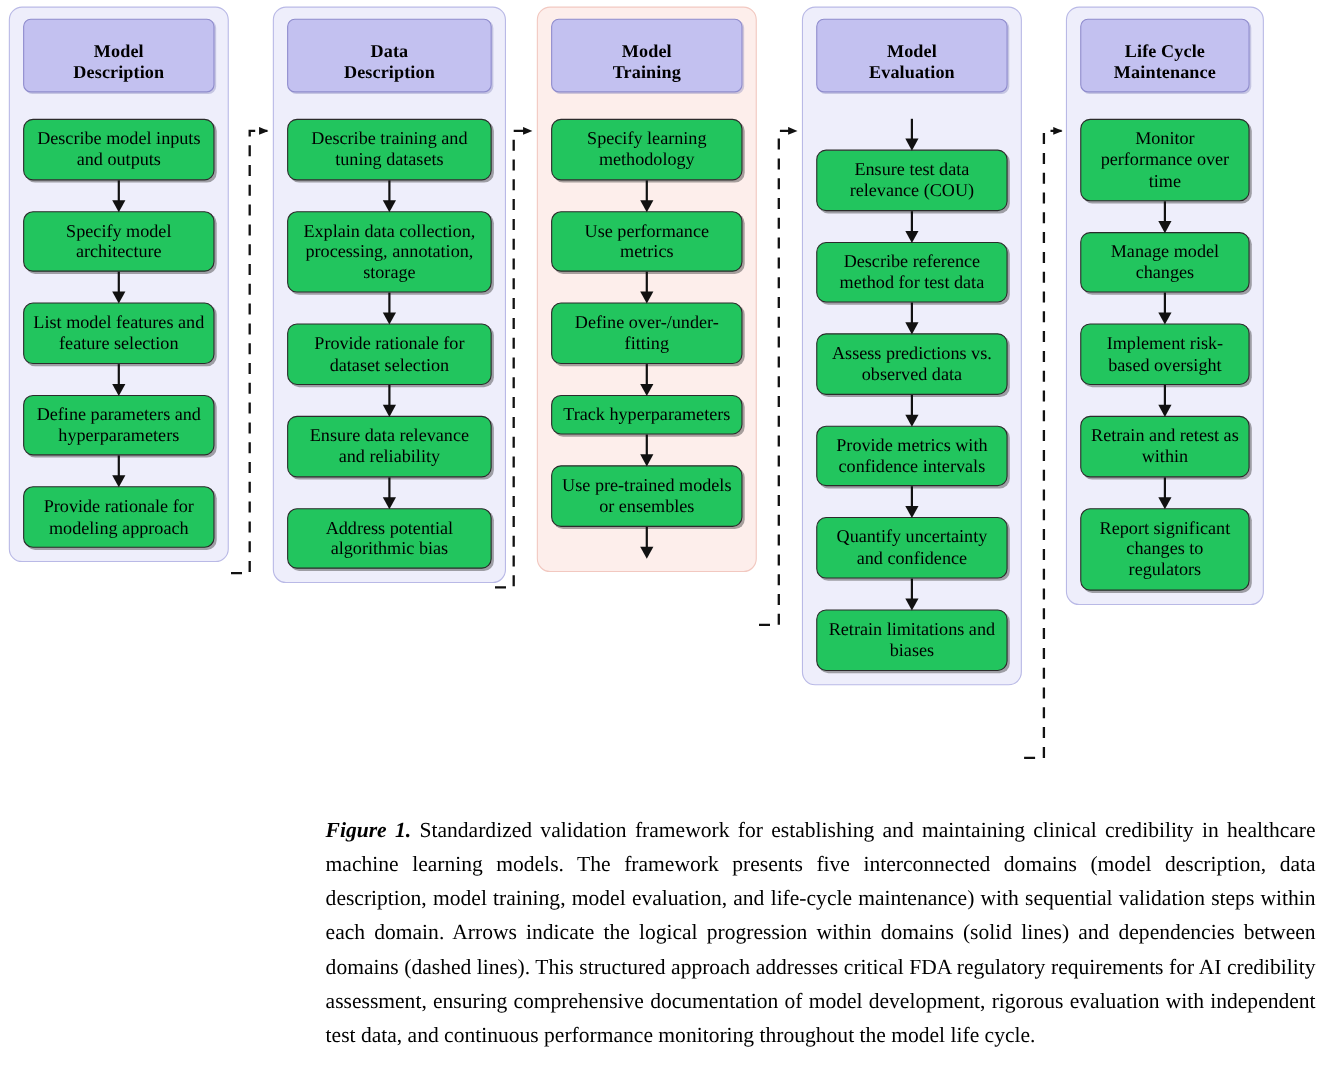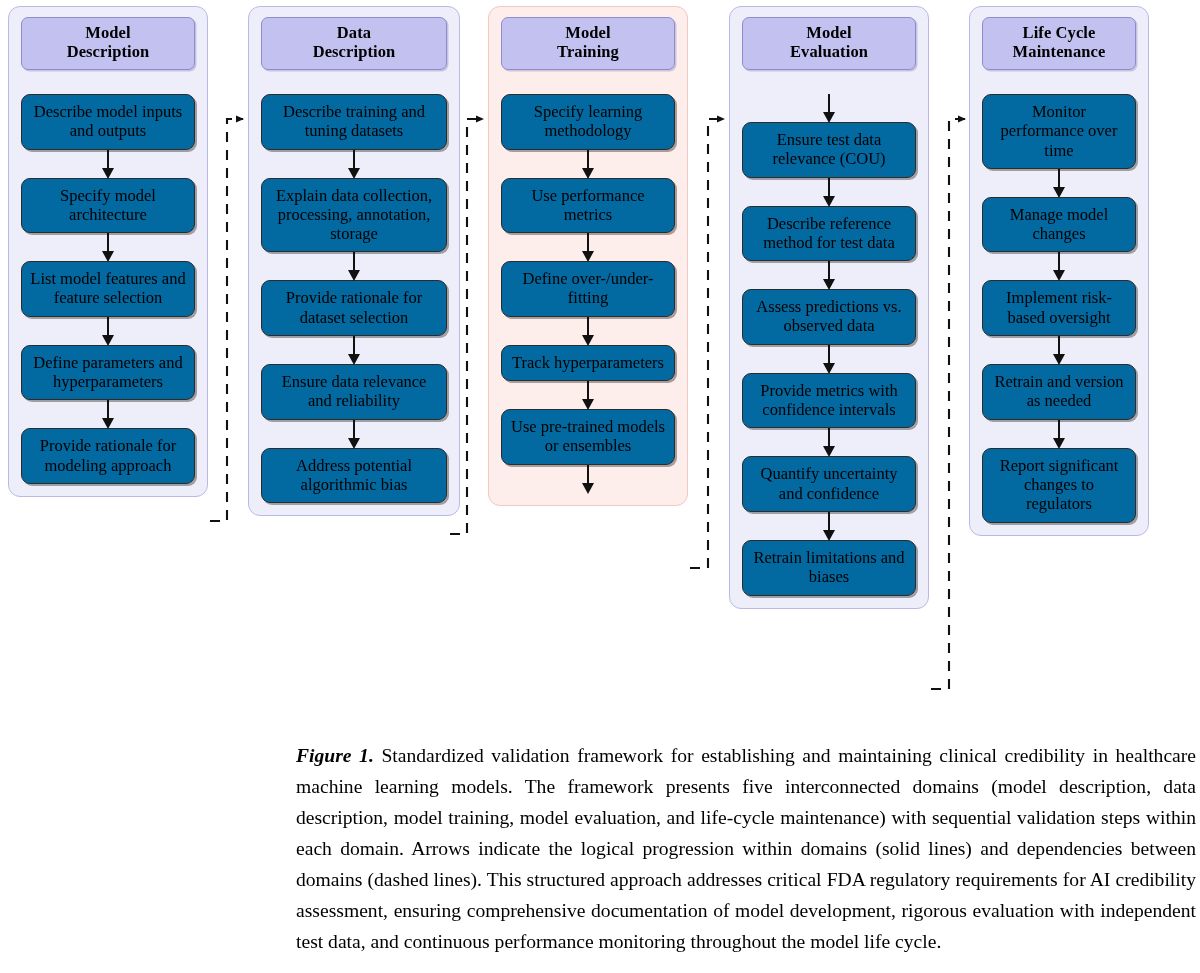--- a/index.html
+++ b/index.html
@@ -40,36 +40,36 @@
   .col-header{
     width:100%;
     box-sizing:border-box;
     background:#c3c1f0;
     border:1.2px solid #8f8ccd;
     border-radius:7px;
     text-align:center;
     font-weight:bold;
     font-size:16.5px;
     line-height:1.15;
-    padding:6px 4px 7px 4px;
+    padding:20px 4px 7px 4px;
     letter-spacing:.1px;
     box-shadow:1.5px 1.5px 0 rgba(120,120,180,.35);
   }
 
   
   .steps{
     width:100%;
     display:flex;
     flex-direction:column;
     align-items:center;
   }
   .step{
     width:100%;
     box-sizing:border-box;
-    background:#0369a1;
+    background:#22c55e;
     border:1.3px solid #2b2b2b;
     border-radius:9px;
     text-align:center;
     font-size:16.5px;
     line-height:1.17;
     padding:7px 6px 8px 6px;
     box-shadow:2px 2px 0 rgba(60,60,60,.45);
   }
 
   
@@ -293,21 +293,21 @@
       <div class="step">Manage model changes</div>
       <div class="v-arrow">
           <div class="shaft"></div>
           <div class="head"></div>
         </div>
       <div class="step">Implement risk-based oversight</div>
       <div class="v-arrow">
           <div class="shaft"></div>
           <div class="head"></div>
         </div>
-      <div class="step">Retrain and version as needed</div>
+      <div class="step">Retrain and retest as within</div>
       <div class="v-arrow">
           <div class="shaft"></div>
           <div class="head"></div>
         </div>
       <div class="step">Report significant changes to regulators</div>
     </div>
   </div>
 
 </div>
 

